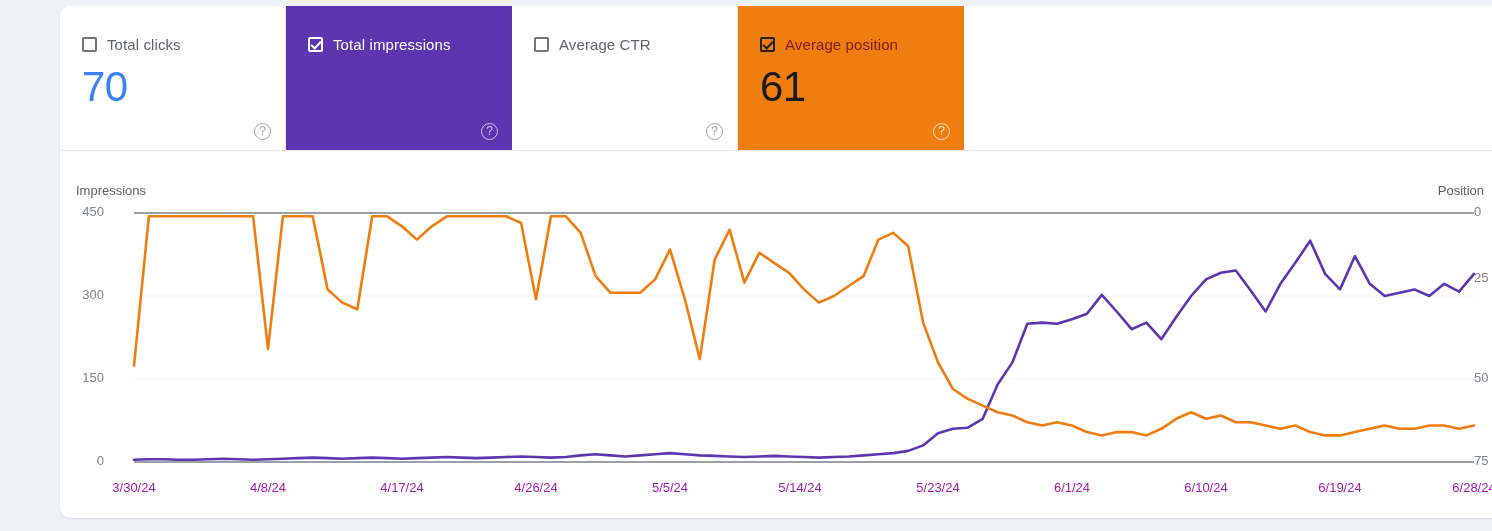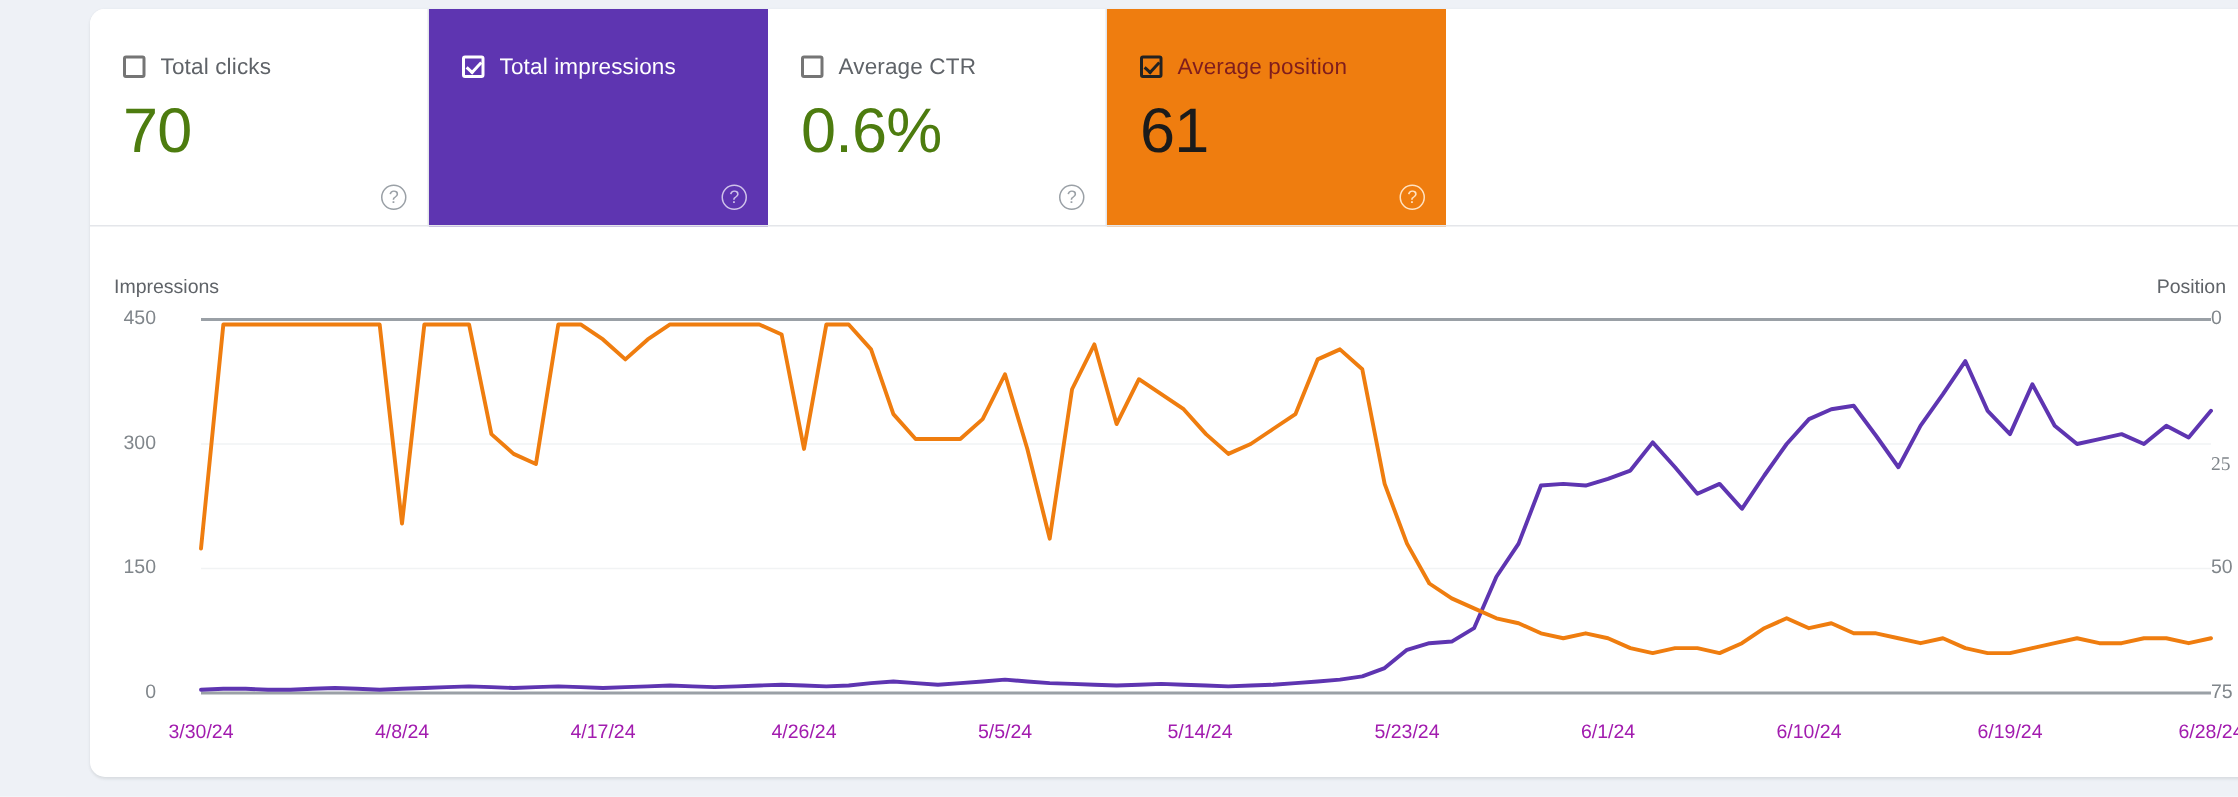--- a/index.html
+++ b/index.html
@@ -87,21 +87,21 @@
     letter-spacing: 0.1px;
     white-space: nowrap;
   }
   .metric.selected .metric-label { color: #ffffff; }
   .metric.m-position .metric-label { color: #7f1d1d; }
 
   .metric-value {
     margin-top: 6px;
     font-size: 42px;
     line-height: 54px;
-    color: #4d7c0f;
+    color: #3b82f6;
     font-weight: 400;
     letter-spacing: -0.5px;
   }
   .metric.selected .metric-value { color: #ffffff; }
   .metric.m-position .metric-value { color: #1b1b1b; }
 
   .help-icon {
     position: absolute;
     right: 14px;
     bottom: 11px;
@@ -193,21 +193,20 @@
           <span class="metric-label">Total impressions</span>
         </div>
         <div class="help-icon">?</div>
       </div>
 
       <div class="metric">
         <div class="metric-head">
           <span class="cb"></span>
           <span class="metric-label">Average CTR</span>
         </div>
-        <div class="metric-value">0.6%</div>
         <div class="help-icon">?</div>
       </div>
 
       <div class="metric selected m-position">
         <div class="metric-head">
           <span class="cb checked"></span>
           <span class="metric-label">Average position</span>
         </div>
         <div class="metric-value">61</div>
         <div class="help-icon">?</div>
@@ -232,21 +231,21 @@
       </svg>
       <div id="yticks-left">
           <div class="ytick left" style="top: 295px;">0</div>
           <div class="ytick left" style="top: 212px;">150</div>
           <div class="ytick left" style="top: 129px;">300</div>
           <div class="ytick left" style="top: 46px;">450</div>
         </div>
       <div id="yticks-right">
           <div class="ytick right" style="top: 295px;">75</div>
           <div class="ytick right" style="top: 212px;">50</div>
-          <div class="ytick right" style="top: 143px; font-family: Liberation Serif, serif;">25</div>
+          <div class="ytick right" style="top: 112px;">25</div>
           <div class="ytick right" style="top: 46px;">0</div>
         </div>
       <div id="xticks">
           <div class="xtick" style="left: 74px;">3/30/24</div>
           <div class="xtick" style="left: 208px;">4/8/24</div>
           <div class="xtick" style="left: 342px;">4/17/24</div>
           <div class="xtick" style="left: 476px;">4/26/24</div>
           <div class="xtick" style="left: 610px;">5/5/24</div>
           <div class="xtick" style="left: 740px;">5/14/24</div>
           <div class="xtick" style="left: 878px;">5/23/24</div>

